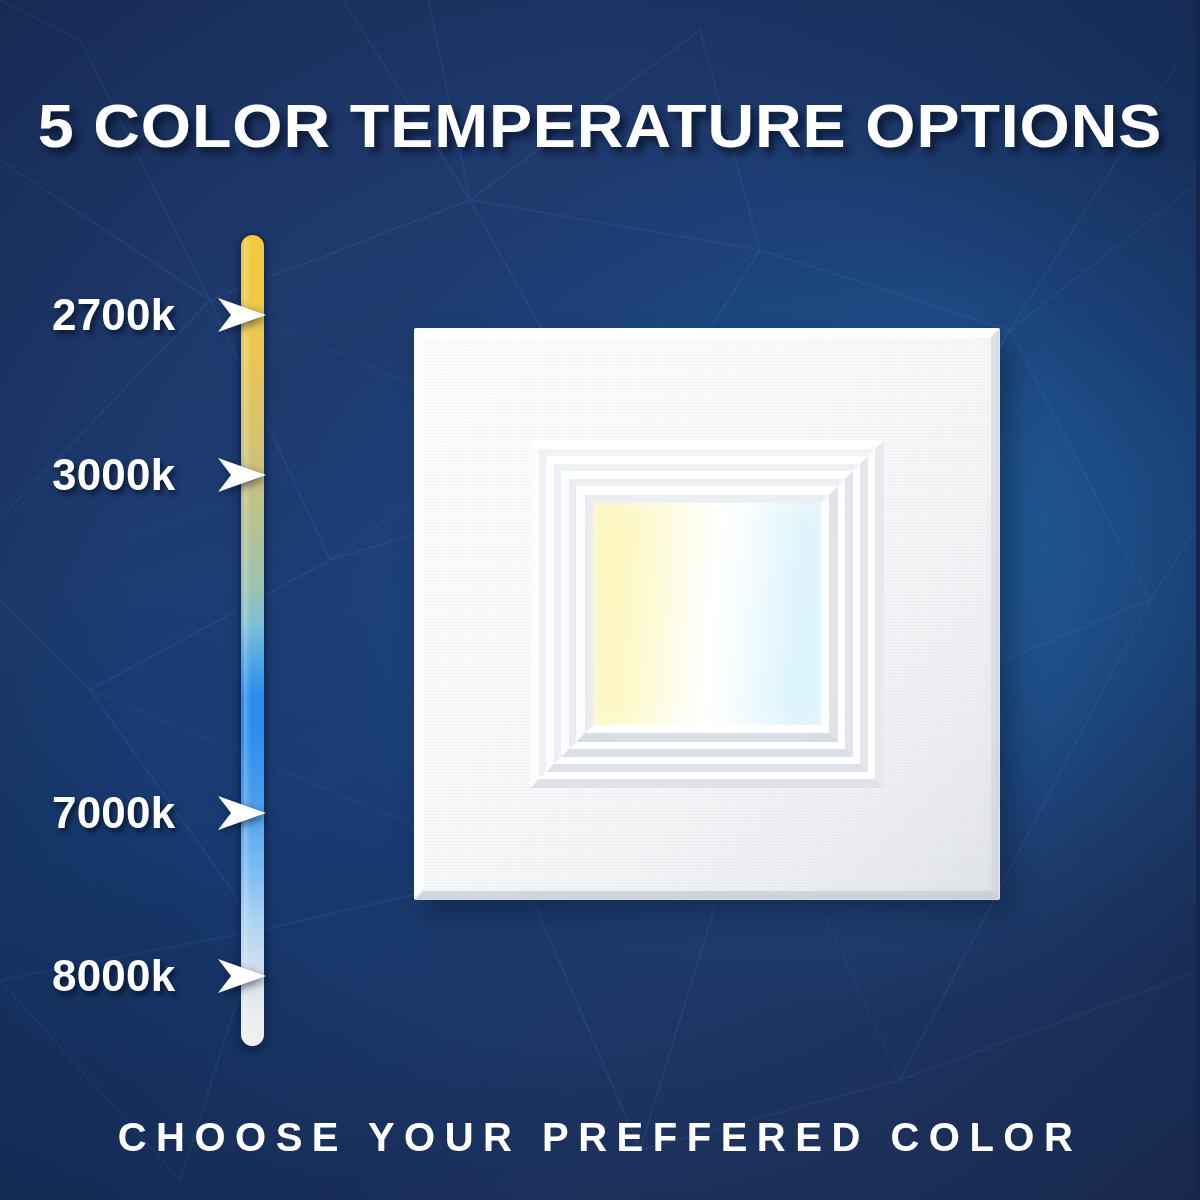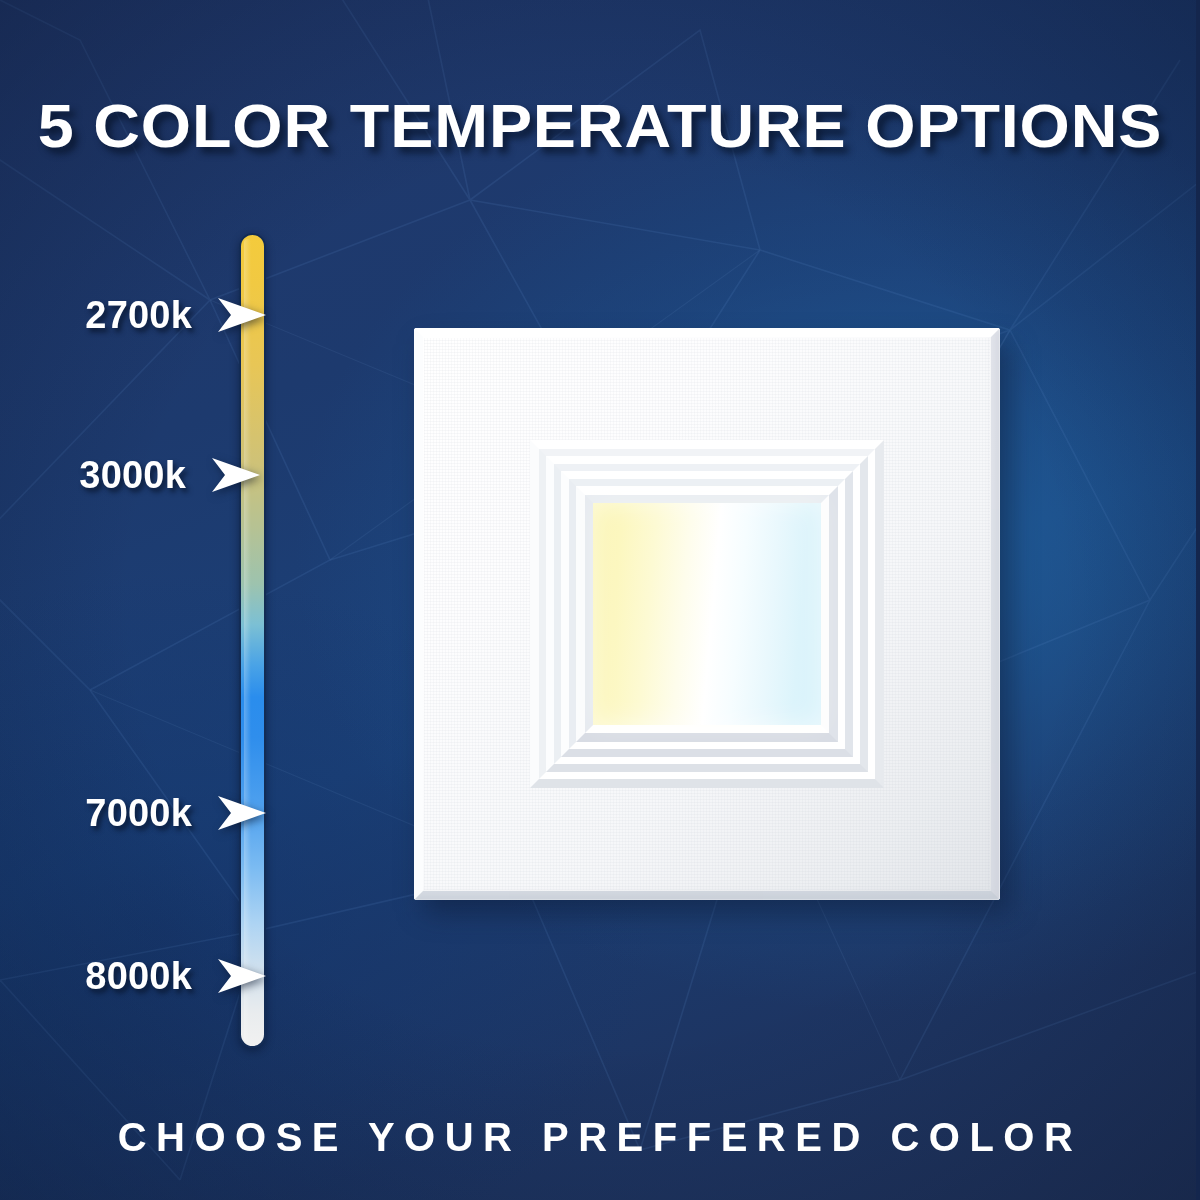--- a/index.html
+++ b/index.html
@@ -96,26 +96,25 @@
 
   .tick {
     position: absolute;
     height: 46px;
     display: flex;
     align-items: center;
     gap: 0;
   }
   .tick-label {
     color: #ffffff;
-    font-size: 38px;
+    font-size: 44px;
     font-weight: bold;
     letter-spacing: 0.2px;
     text-shadow: 3px 4px 5px rgba(6,16,38,0.72);
     width: 140px;
-    text-align: right;
     white-space: nowrap;
   }
   .tick-arrow {
     width: 54px;
     height: 40px;
     margin-left: 22px;
     filter: drop-shadow(2px 3px 4px rgba(6,16,38,0.55));
   }
 
   
@@ -263,21 +262,21 @@
   <div class="scale-bar">
     <div class="scale-gloss"></div>
   </div>
 
   <div class="tick" style="left:52px; top:292px;">
     <span class="tick-label">2700k</span>
     <svg class="tick-arrow" viewBox="0 0 54 40">
       <path d="M 4 3 L 52 20 L 4 37 L 17 20 Z" fill="#ffffff"></path>
     </svg>
   </div>
-  <div class="tick" style="left:46px; top:452px;">
+  <div class="tick" style="left:52px; top:452px;">
     <span class="tick-label">3000k</span>
     <svg class="tick-arrow" viewBox="0 0 54 40">
       <path d="M 4 3 L 52 20 L 4 37 L 17 20 Z" fill="#ffffff"></path>
     </svg>
   </div>
   <div class="tick" style="left:52px; top:790px;">
     <span class="tick-label">7000k</span>
     <svg class="tick-arrow" viewBox="0 0 54 40">
       <path d="M 4 3 L 52 20 L 4 37 L 17 20 Z" fill="#ffffff"></path>
     </svg>

